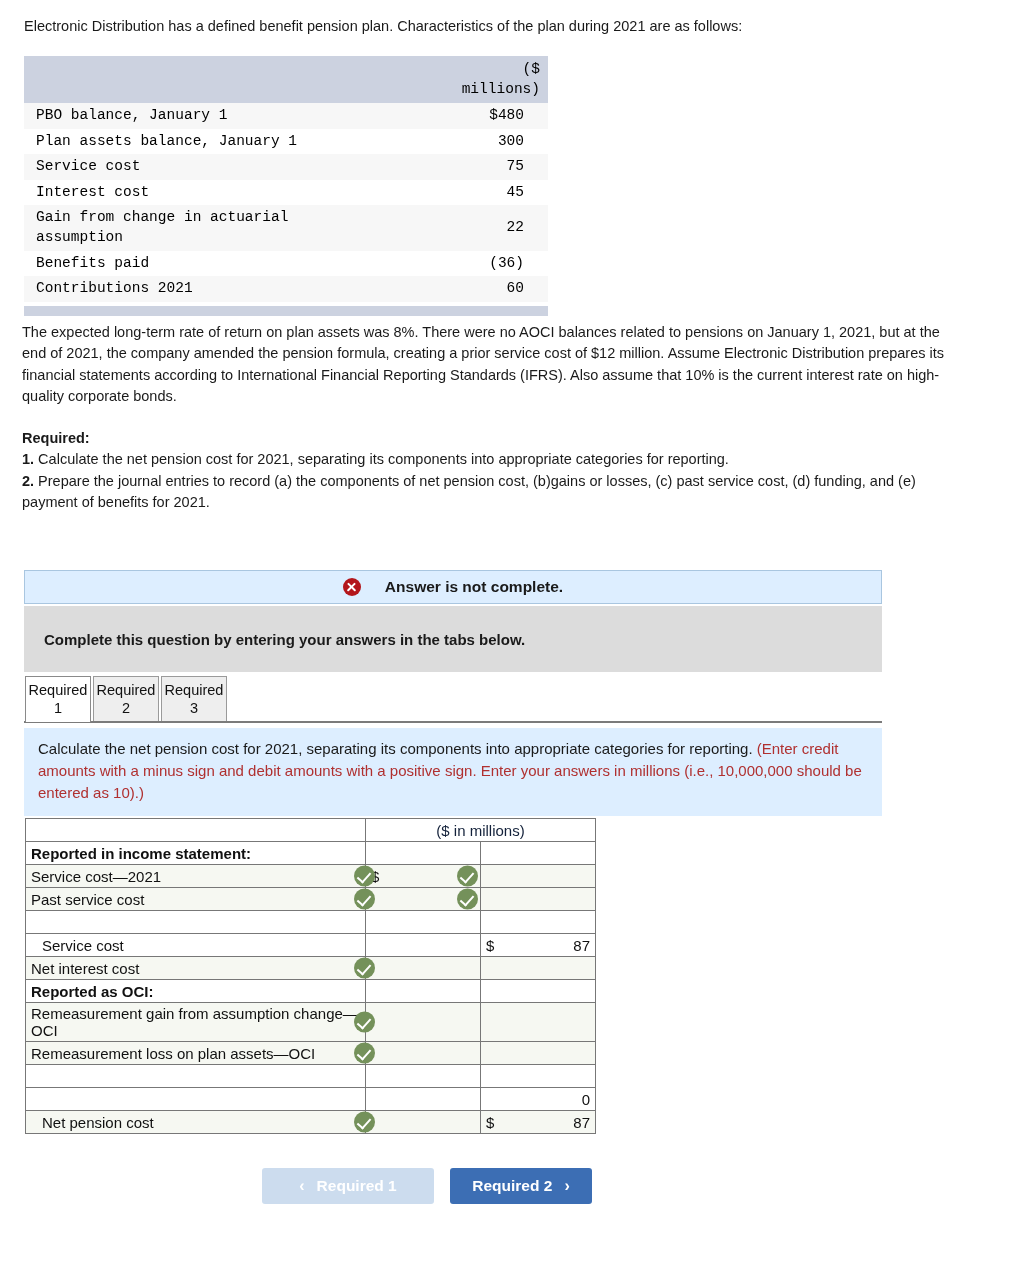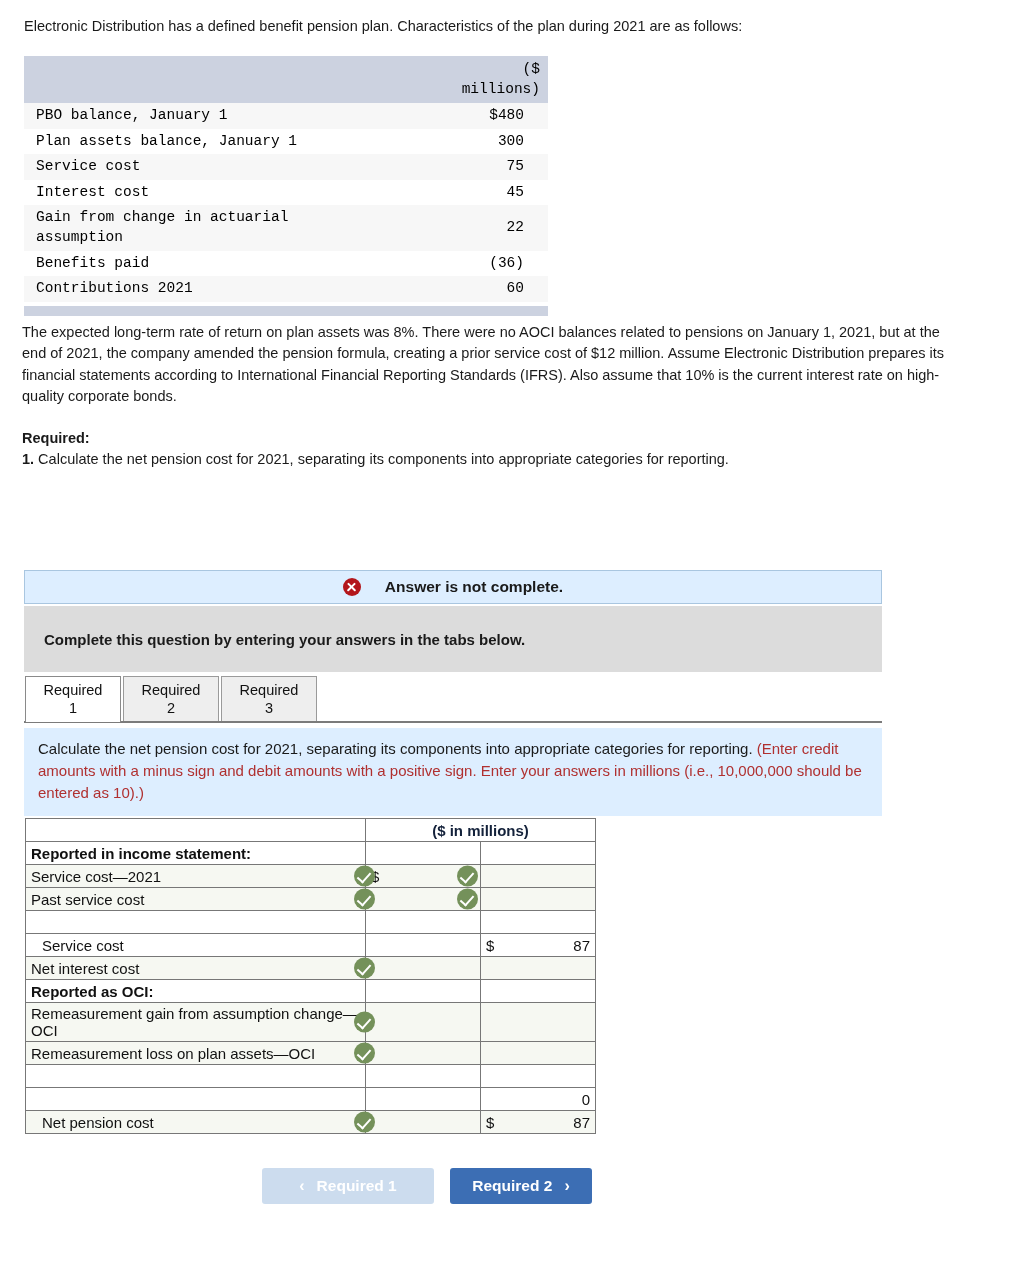--- a/index.html
+++ b/index.html
@@ -128,21 +128,21 @@
   }
 
   
   .tabs {
     position: absolute;
     left: 25px; top: 676px;
     display: flex;
     align-items: flex-end;
   }
   .tab {
-    width: 96px;
+    width: 66px;
     padding: 4px 2px 5px;
     border: 1px solid #9a9a9a;
     border-bottom: none;
     text-align: center;
     font-size: 14.5px;
     line-height: 1.25;
     color: #111;
     background: #eeeeee;
     margin-right: 2px;
   }
@@ -195,21 +195,21 @@
   }
   col.c1 { width: 340px; }
   col.c2 { width: 115px; }
   col.c3 { width: 115px; }
   th.hdr-blank { background: #85aade; border-color: #6b90c4; }
   th.hdr-money {
     background: #85aade;
     border-color: #6b90c4;
     text-align: center;
     font-size: 15px;
-    font-weight: bold;
+    font-weight: normal;
     color: #13213a;
   }
   td.lbl { text-align: left; position: relative; }
   td.lbl.bold { font-weight: bold; }
   td.lbl.indent { padding-left: 16px; }
   tr.tinted td { background: #f6f8f2; }
   td.amt {
     text-align: right;
     padding-right: 12px;
     position: relative;
@@ -316,20 +316,23 @@
   </table>
   <div class="facts-foot"></div>
 </div>
 
 <div class="para p1">The expected long-term rate of return on plan assets was 8%. There were no AOCI balances related to pensions on January 1, 2021, but at the end of 2021, the company amended the pension formula, creating a prior service cost of $12 million. Assume Electronic Distribution prepares its financial statements according to International Financial Reporting Standards (IFRS). Also assume that 10% is the current interest rate on high-quality corporate bonds.</div>
 
 <div class="para p2">
   <div><b>Required:</b></div>
   <div>
     <b>1.</b><span> Calculate the net pension cost for 2021, separating its components into appropriate categories for reporting.</span>
+  </div>
+  <div>
+    <b>2.</b><span> Prepare the journal entries to record (a) the components of net pension cost, (b)gains or losses, (c) past service cost, (d) funding, and (e) payment of benefits for 2021.</span>
   </div>
 </div>
 
 <div class="status-banner">
   <span class="x-icon"></span>
   <span class="status-text">Answer is not complete.</span>
 </div>
 
 <div class="gray-box">
   <span>Complete this question by entering your answers in the tabs below.</span>

